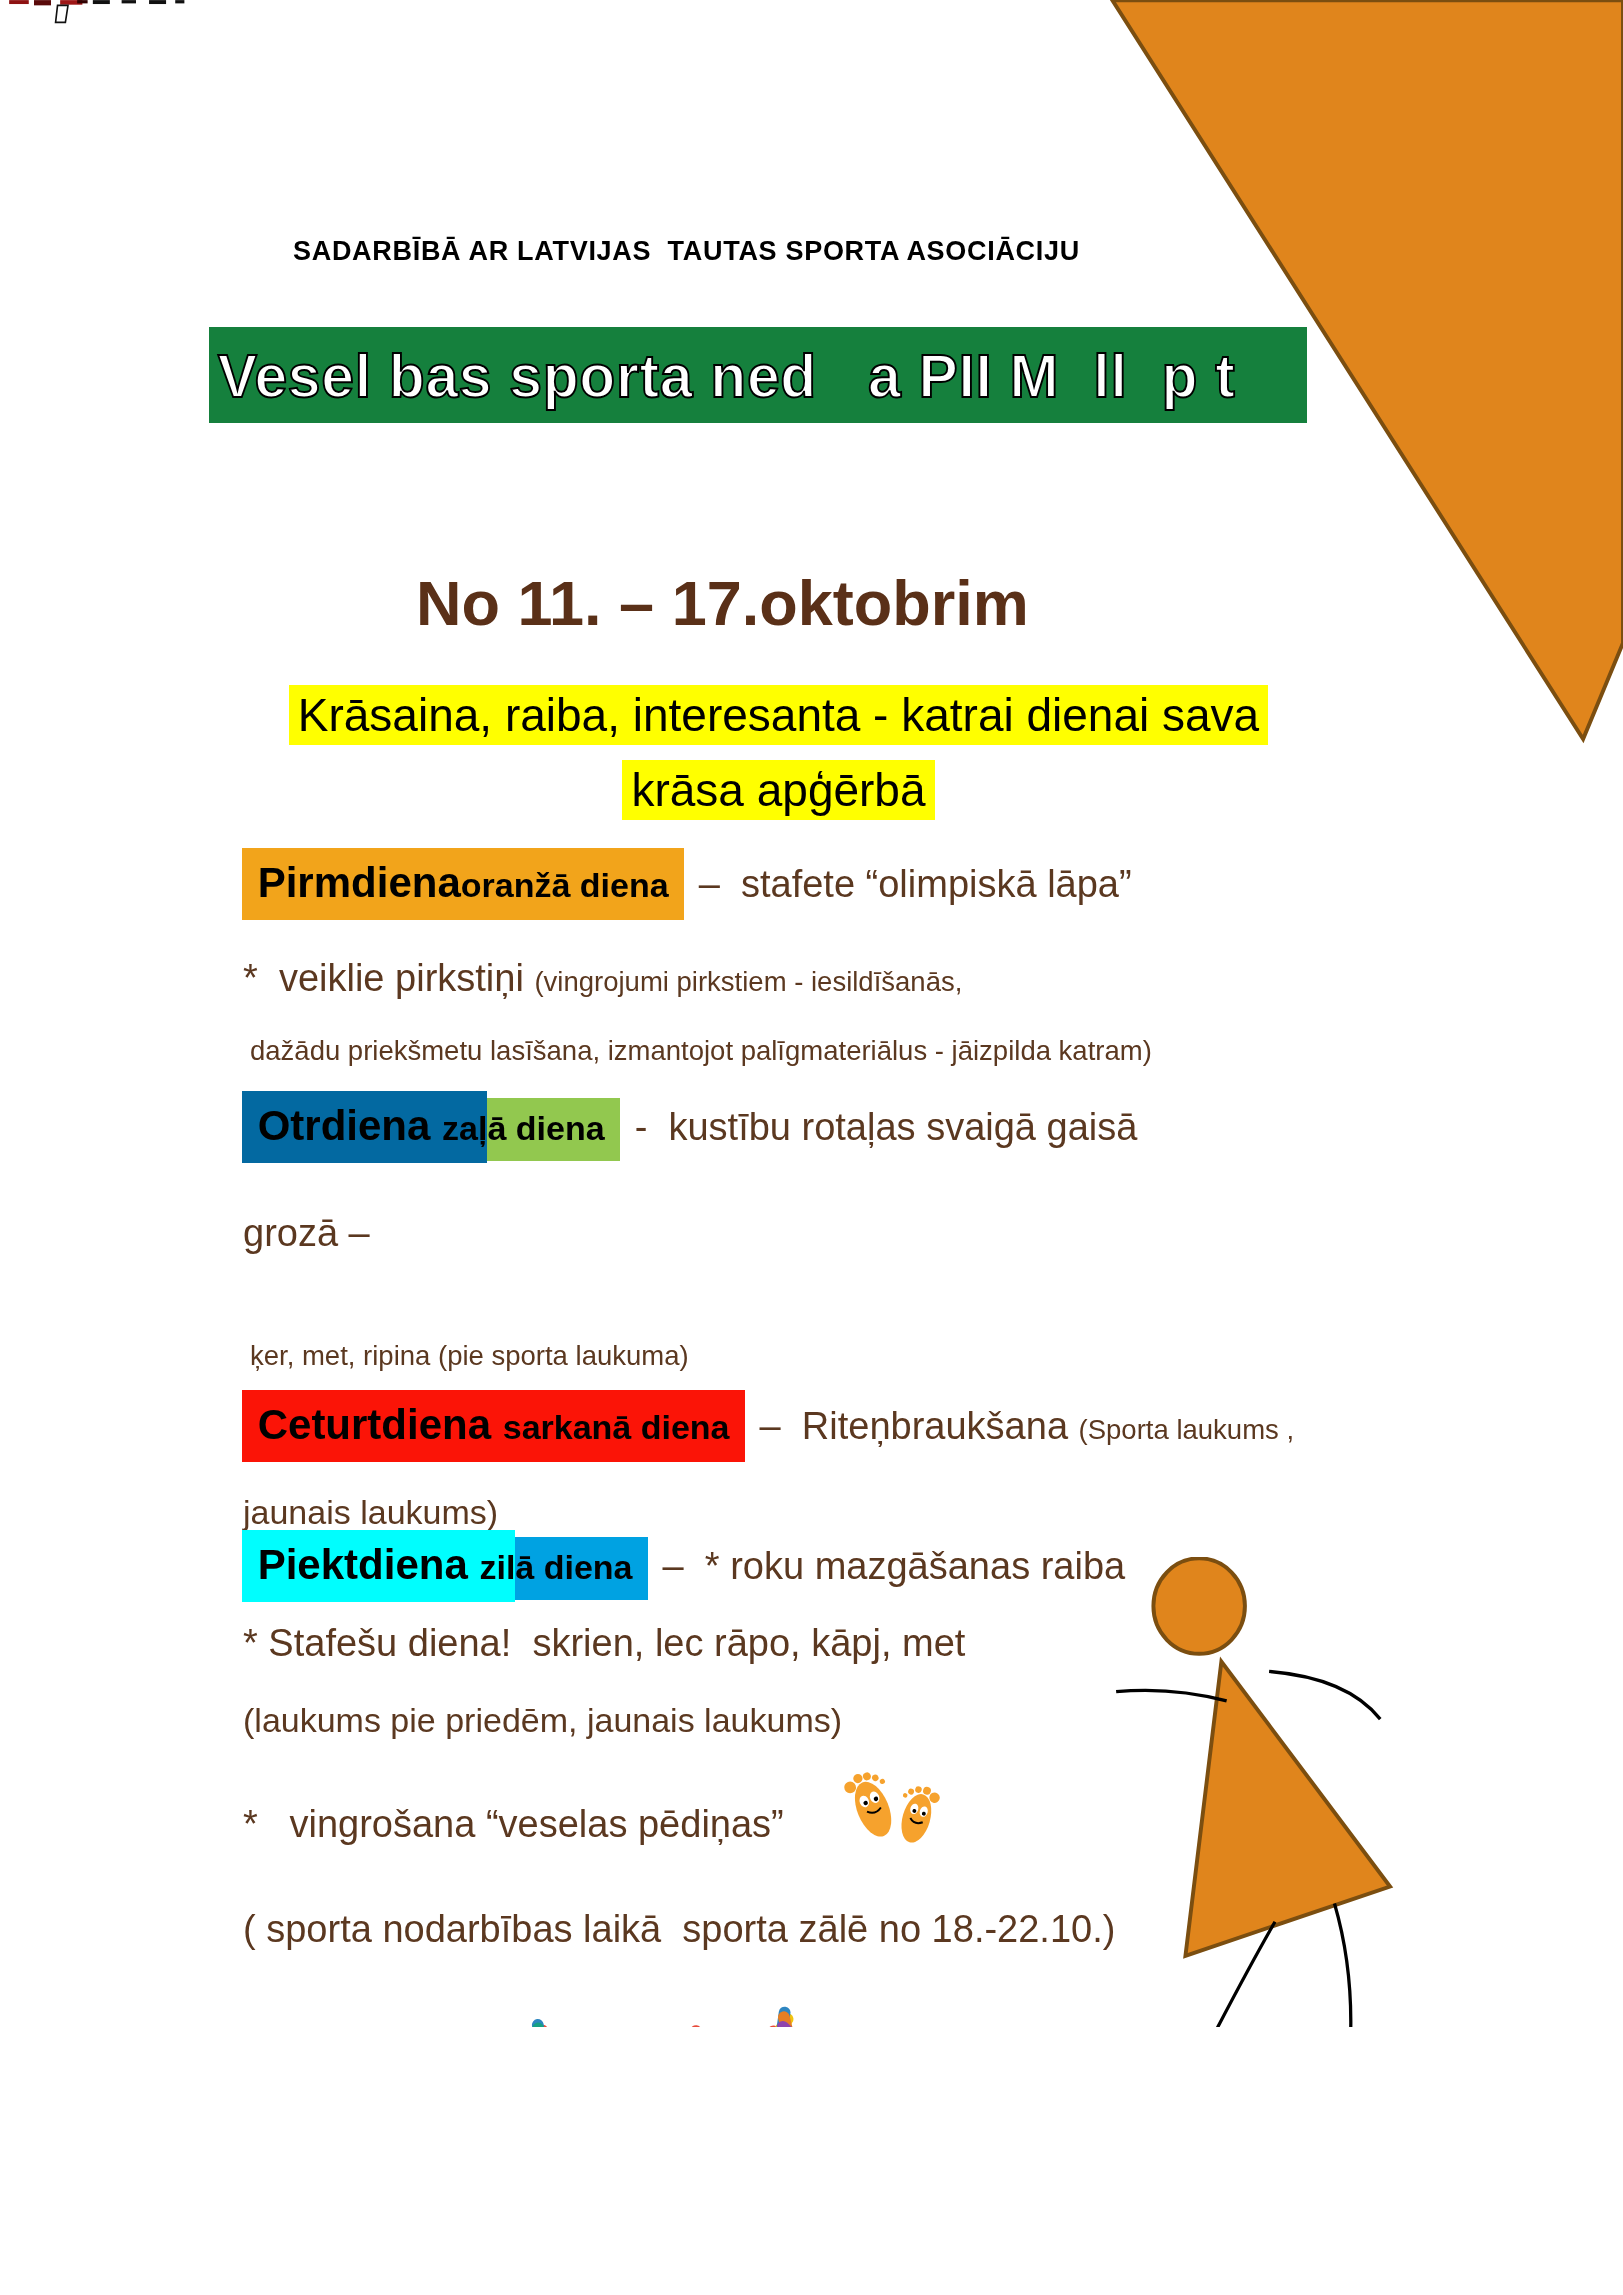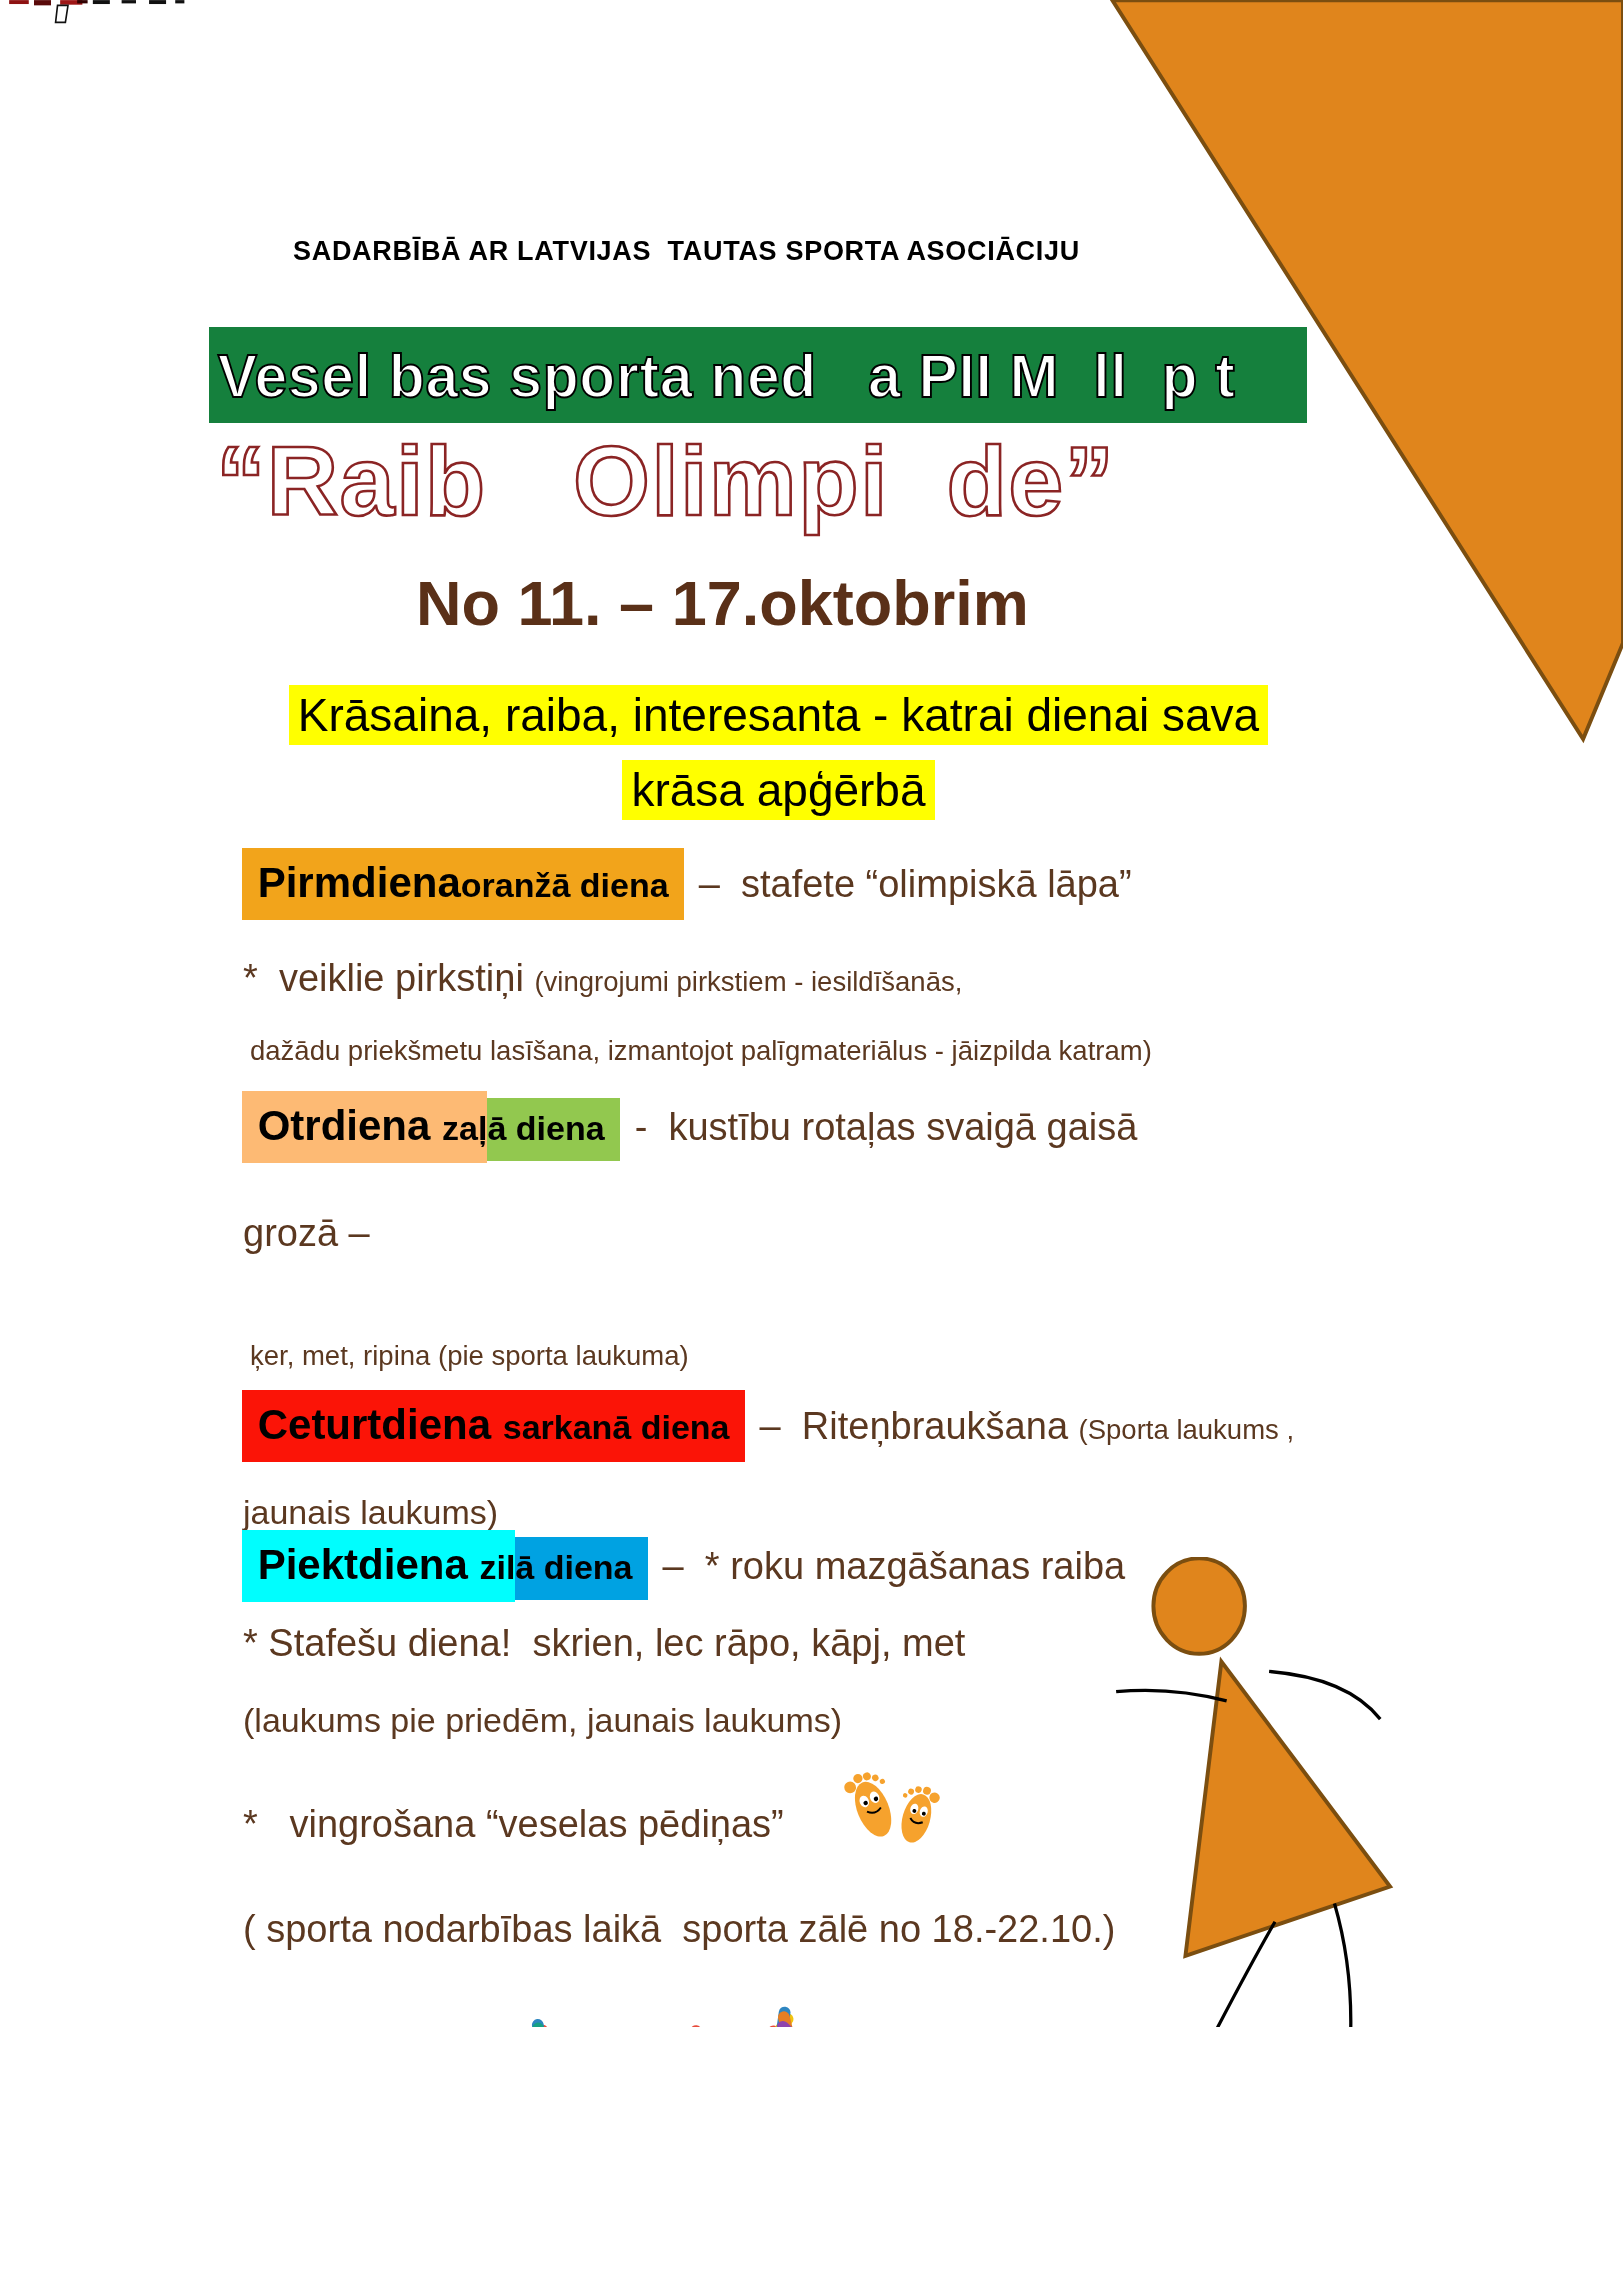--- a/index.html
+++ b/index.html
@@ -53,21 +53,21 @@
   .day-name{font-size:42px;font-weight:bold;color:#000;}
   .day-label{font-size:34px;font-weight:bold;color:#000;}
   .hl{display:inline-block;padding:10.5px 15.7px 13px 15.7px;}
   .hl-join-l{display:inline-block;padding:10.5px 0 13px 15.7px;}
   .hl-join-r{display:inline-block;padding:10.5px 15.7px 13px 0;}
   .desc{font-size:38px;color:#5B3820;margin-left:14.4px;}
   .desc-nomargin{font-size:38px;color:#5B3820;}
   .desc-small{font-size:27.5px;color:#5B3820;}
   .desc-mid{font-size:34px;color:#5B3820;}
   .hl-orange{background:#F2A41B;}
-  .hl-green{background:#fdba74;}
+  .hl-green{background:#0369a1;}
   .hl-olive{background:#92C84F;}
   .hl-yellow{background:#FFFF00;}
   .hl-red{background:#FB1407;}
   .hl-cyan{background:#00FEFE;}
   .hl-azure{background:#00A2E2;}
   svg{display:block;}
 </style>
 </head>
 <body>
 
@@ -88,21 +88,20 @@
   <svg class="abs" style="left:1100px;top:0" width="523" height="746" viewBox="0 0 800 1140">
     <polygon points="19,0 800,0 800,983 739,1130" fill="#E0851C" stroke="#7B4E10" stroke-width="6"></polygon>
   </svg>
 
   <div class="abs header">SADARBĪBĀ AR LATVIJAS  TAUTAS SPORTA ASOCIĀCIJU</div>
 
   <div class="abs week-title-band">
     <span class="week-title-text">Vesel bas sporta ned   a PII M  ll  p t</span>
   </div>
 
-  <div class="abs event-title">“Raib   Olimpi  de”</div>
 
   <div class="abs date-range">No 11. – 17.oktobrim</div>
 
   <div class="abs subtitle">
     <span class="hl-y">Krāsaina, raiba, interesanta - katrai dienai sava</span><br>
     <span class="hl-y">krāsa apģērbā</span>
   </div>
 
   <div class="row" style="left:242px;top:848px">
     <span class="hl hl-orange"><span class="day-name">Pirmdiena</span><span class="day-label">oranžā diena</span></span><span class="desc">–  stafete “olimpiskā lāpa”</span>

